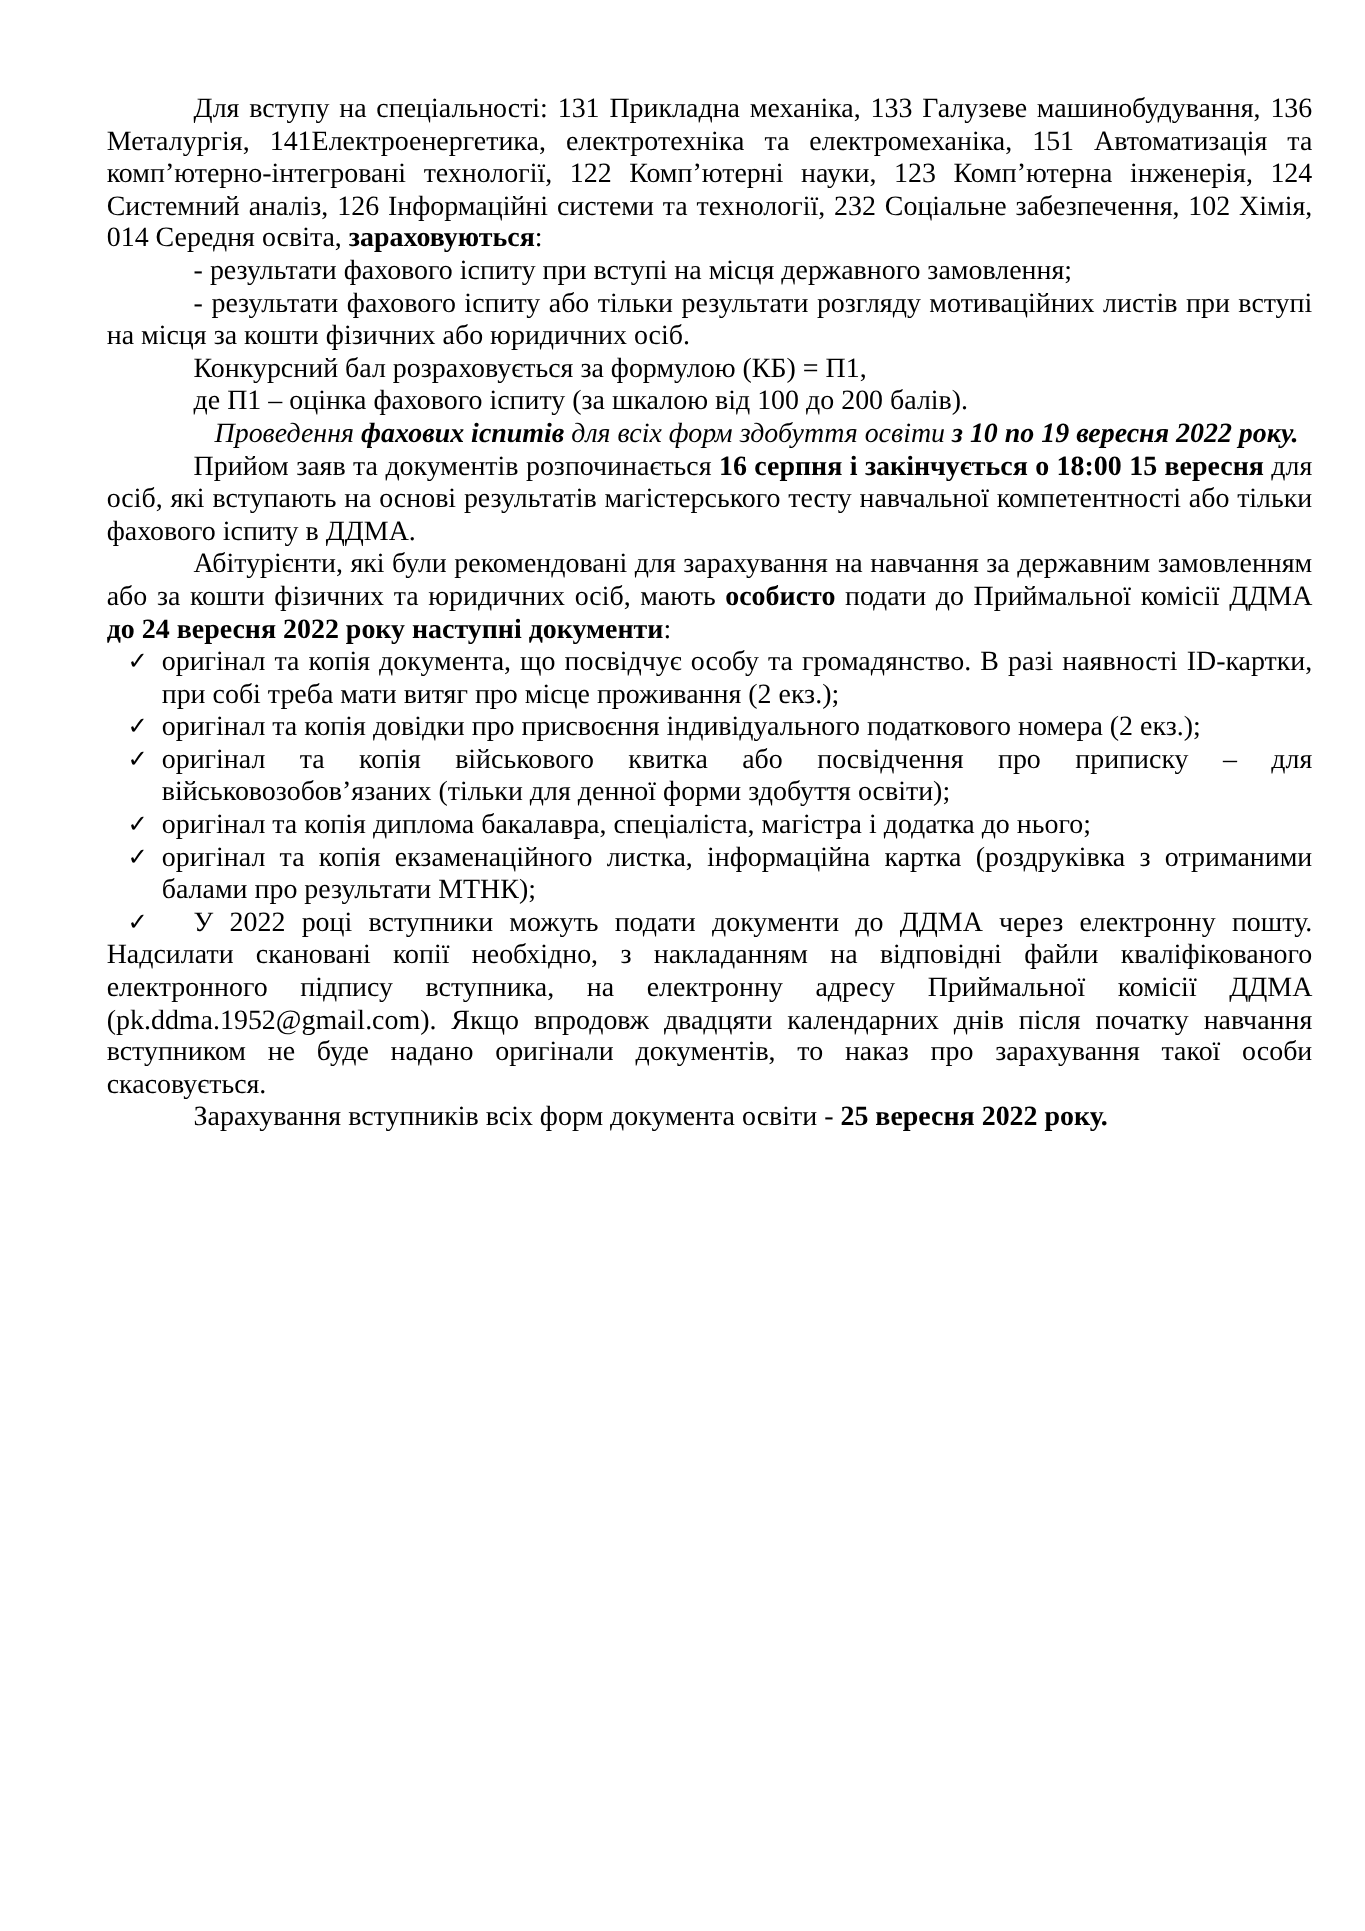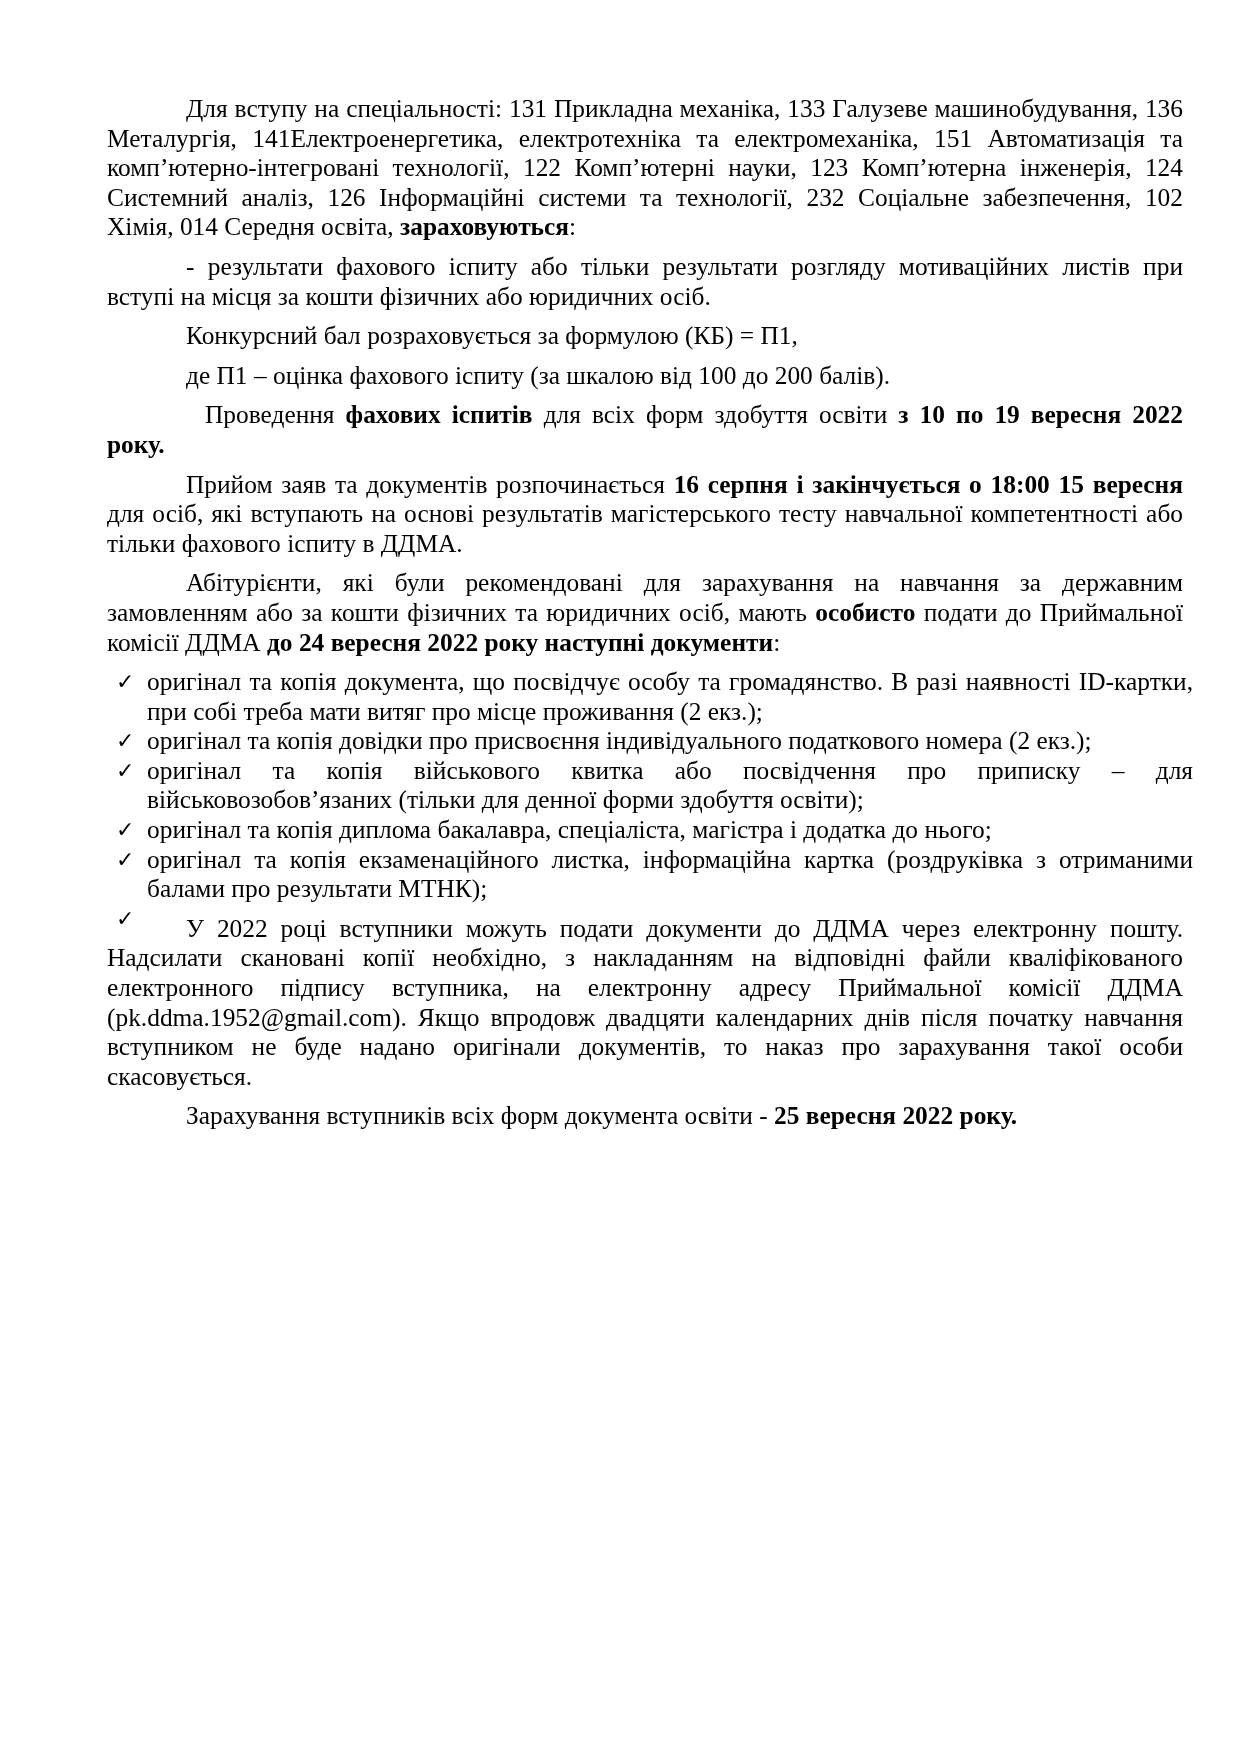--- a/index.html
+++ b/index.html
@@ -7,23 +7,23 @@
     .page {
       position: absolute;
       left: 97px;
       top: 84px;
       width: 1096px;
       font-family: "Liberation Serif", "DejaVu Serif", serif;
       font-size: 25.4px;
       line-height: 29.6px;
       color: #000000;
     }
-    p { margin: 10px; text-align: justify; text-align-last: auto; }
+    p { margin: 0; text-align: justify; text-align-last: auto; }
     .ind { text-indent: 79px; }
-    .ind2 { text-indent: 98px; }
+    .ind2 { text-indent: 98px; font-style: italic; }
     b { font-weight: bold; }
     .u { font-weight: bold; }
     ul.checks { list-style: none; margin: 0; padding: 0; }
     ul.checks li {
       position: relative;
       padding-left: 50px;
       text-align: justify;
     }
     ul.checks li .chk {
       position: absolute;
@@ -33,20 +33,21 @@
       font-size: 22px;
     }
   </style>
 </head>
 <body>
 
 <div class="page">
 
   <p class="ind"><span>Для вступу на спеціальності: 131 Прикладна механіка, 133 Галузеве машинобудування, 136 Металургія, 141Електроенергетика, електротехніка та електромеханіка, 151 Автоматизація та комп’ютерно-інтегровані технології, 122 Комп’ютерні науки, 123 Комп’ютерна інженерія, 124 Системний аналіз, 126 Інформаційні системи та технології, 232 Соціальне забезпечення, 102 Хімія, 014 Середня освіта, </span><b>зараховуються</b><span>:</span></p>
 
+  <p class="ind">- результати фахового іспиту при вступі на місця державного замовлення;</p>
 
   <p class="ind">- результати фахового іспиту або тільки результати розгляду мотиваційних листів  при вступі на місця за кошти фізичних або юридичних осіб.</p>
 
   <p class="ind">Конкурсний бал розраховується за формулою (КБ) = П1,</p>
 
   <p class="ind">де П1 – оцінка фахового іспиту (за шкалою від 100 до 200 балів).</p>
 
   <p class="ind2"><span>Проведення </span><b>фахових іспитів</b><span>  для всіх форм здобуття освіти </span><b>з 10 по 19 вересня 2022 року.</b></p>
 
   <p class="ind"><span>Прийом заяв та документів розпочинається </span><b>16 серпня і закінчується о 18:00 15 вересня</b><span> для осіб, які вступають на основі результатів магістерського тесту навчальної компетентності або тільки фахового іспиту в ДДМА.</span></p>

